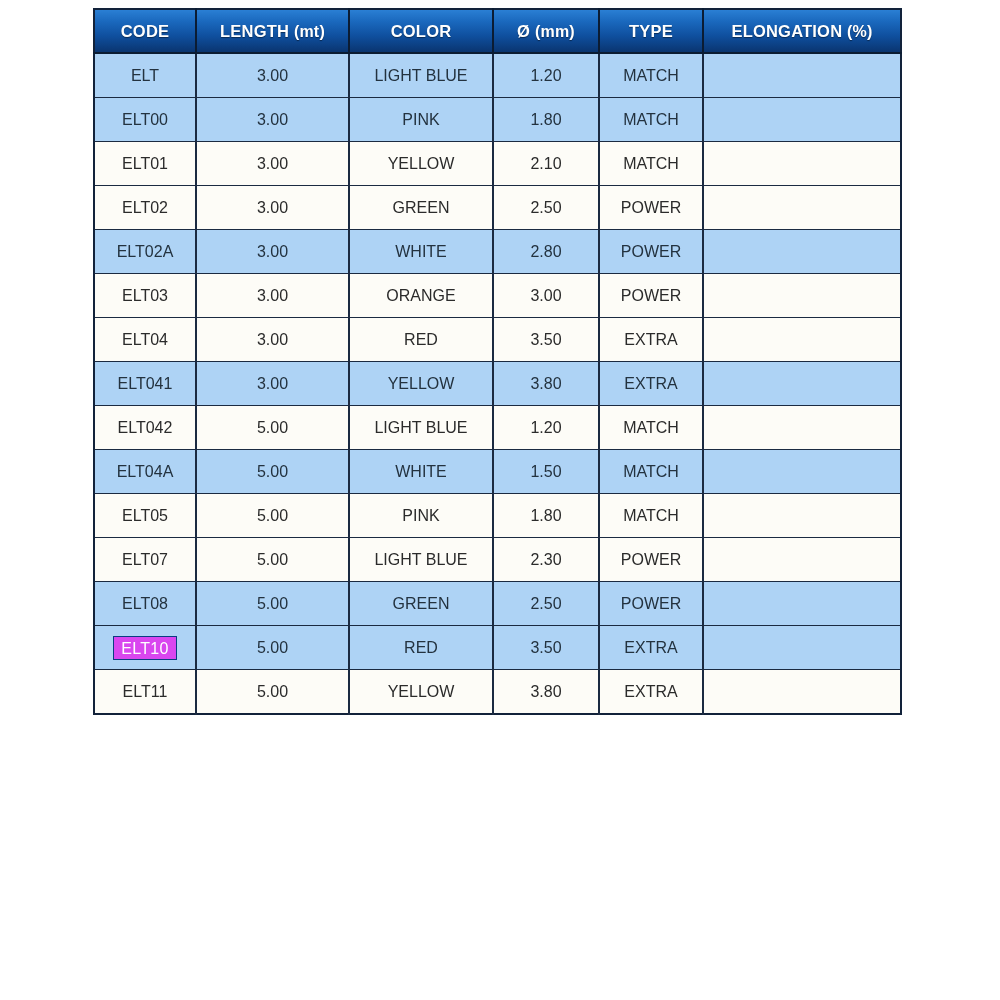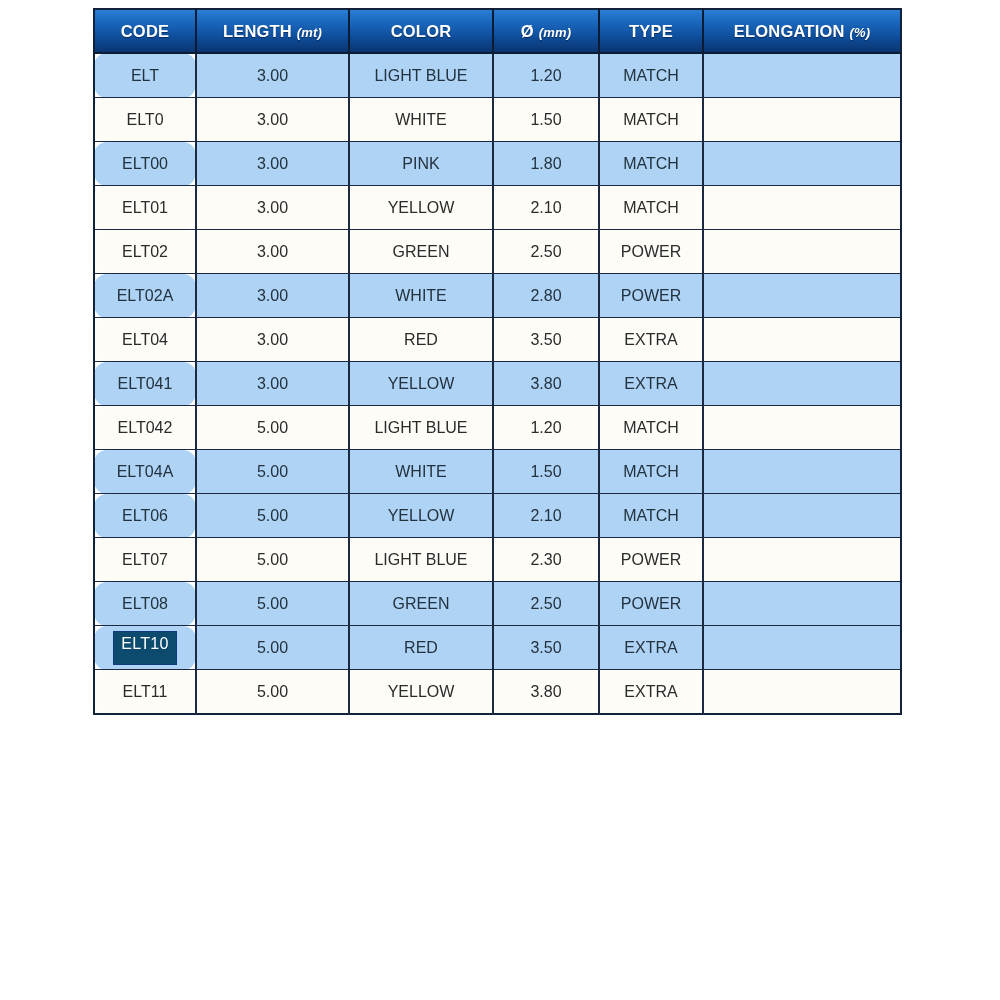--- a/index.html
+++ b/index.html
@@ -54,57 +54,56 @@
     border-right: 2px solid #0b1c33;
     border-bottom: 2px solid #0b1c33;
     text-shadow: 0 1px 1px rgba(0,0,0,0.45);
     white-space: nowrap;
     overflow: hidden;
   }
   thead th:first-child { border-left: none; }
   thead th:last-child  { border-right: none; }
 
   th .unit {
-    font-size: 13px;
+    font-size: 16px;
     font-weight: bold;
-    font-style: italic;
   }
 
   
   tbody td {
     height: 43px;
     padding: 0 3px;
     text-align: center;
     vertical-align: middle;
     font-size: 16px;
     color: #2b2b2b;
     border-left: 2px solid #1b2a41;
     border-right: 2px solid #1b2a41;
     border-bottom: 1.5px solid #1b2a41;
     white-space: nowrap;
     overflow: hidden;
   }
-  tbody td:first-child { border-left: none; border-radius: 13px; }
+  tbody td:first-child { border-left: none; }
   tbody td:last-child  { border-right: none; }
   tbody tr:last-child td { border-bottom: none; }
 
   tbody tr.row-plain td {
     background: #fdfcf7;
   }
   tbody tr.row-alt td {
     background: #aed3f5;
     color: #23323f;
   }
 
   
   .cell-selected-text {
     display: inline-block;
-    background: #0c4a6e;
+    background: #d946ef;
     color: #ffffff;
-    padding: 4px 7px 12px 7px;
+    padding: 4px 7px 2px 7px;
     line-height: 1;
     font-size: 16px;
     letter-spacing: 0.3px;
     box-shadow: 0 0 0 1px #0b3c82;
   }
 </style>
 </head>
 <body>
 
 <div id="spec-table-wrap">
@@ -129,97 +128,97 @@
     </thead>
     <tbody>
         <tr class="row-alt">
           <td><span>ELT</span></td>
           <td><span>3.00</span></td>
           <td><span>LIGHT BLUE</span></td>
           <td><span>1.20</span></td>
           <td><span>MATCH</span></td>
           <td><span></span></td>
         </tr>
-        <tr class="row-plain">
-          <td><span>ELT0</span></td>
-          <td><span>3.00</span></td>
+        <tr class="row-alt">
+          <td><span>ELT00</span></td>
+          <td><span>3.00</span></td>
+          <td><span>PINK</span></td>
+          <td><span>1.80</span></td>
+          <td><span>MATCH</span></td>
+          <td><span></span></td>
+        </tr>
+        <tr class="row-plain">
+          <td><span>ELT01</span></td>
+          <td><span>3.00</span></td>
+          <td><span>YELLOW</span></td>
+          <td><span>2.10</span></td>
+          <td><span>MATCH</span></td>
+          <td><span></span></td>
+        </tr>
+        <tr class="row-plain">
+          <td><span>ELT02</span></td>
+          <td><span>3.00</span></td>
+          <td><span>GREEN</span></td>
+          <td><span>2.50</span></td>
+          <td><span>POWER</span></td>
+          <td><span></span></td>
+        </tr>
+        <tr class="row-alt">
+          <td><span>ELT02A</span></td>
+          <td><span>3.00</span></td>
+          <td><span>WHITE</span></td>
+          <td><span>2.80</span></td>
+          <td><span>POWER</span></td>
+          <td><span></span></td>
+        </tr>
+        <tr class="row-plain">
+          <td><span>ELT03</span></td>
+          <td><span>3.00</span></td>
+          <td><span>ORANGE</span></td>
+          <td><span>3.00</span></td>
+          <td><span>POWER</span></td>
+          <td><span></span></td>
+        </tr>
+        <tr class="row-plain">
+          <td><span>ELT04</span></td>
+          <td><span>3.00</span></td>
+          <td><span>RED</span></td>
+          <td><span>3.50</span></td>
+          <td><span>EXTRA</span></td>
+          <td><span></span></td>
+        </tr>
+        <tr class="row-alt">
+          <td><span>ELT041</span></td>
+          <td><span>3.00</span></td>
+          <td><span>YELLOW</span></td>
+          <td><span>3.80</span></td>
+          <td><span>EXTRA</span></td>
+          <td><span></span></td>
+        </tr>
+        <tr class="row-plain">
+          <td><span>ELT042</span></td>
+          <td><span>5.00</span></td>
+          <td><span>LIGHT BLUE</span></td>
+          <td><span>1.20</span></td>
+          <td><span>MATCH</span></td>
+          <td><span></span></td>
+        </tr>
+        <tr class="row-alt">
+          <td><span>ELT04A</span></td>
+          <td><span>5.00</span></td>
           <td><span>WHITE</span></td>
           <td><span>1.50</span></td>
           <td><span>MATCH</span></td>
           <td><span></span></td>
         </tr>
-        <tr class="row-alt">
-          <td><span>ELT00</span></td>
-          <td><span>3.00</span></td>
+        <tr class="row-plain">
+          <td><span>ELT05</span></td>
+          <td><span>5.00</span></td>
           <td><span>PINK</span></td>
           <td><span>1.80</span></td>
-          <td><span>MATCH</span></td>
-          <td><span></span></td>
-        </tr>
-        <tr class="row-plain">
-          <td><span>ELT01</span></td>
-          <td><span>3.00</span></td>
-          <td><span>YELLOW</span></td>
-          <td><span>2.10</span></td>
-          <td><span>MATCH</span></td>
-          <td><span></span></td>
-        </tr>
-        <tr class="row-plain">
-          <td><span>ELT02</span></td>
-          <td><span>3.00</span></td>
-          <td><span>GREEN</span></td>
-          <td><span>2.50</span></td>
-          <td><span>POWER</span></td>
-          <td><span></span></td>
-        </tr>
-        <tr class="row-alt">
-          <td><span>ELT02A</span></td>
-          <td><span>3.00</span></td>
-          <td><span>WHITE</span></td>
-          <td><span>2.80</span></td>
-          <td><span>POWER</span></td>
-          <td><span></span></td>
-        </tr>
-        <tr class="row-plain">
-          <td><span>ELT04</span></td>
-          <td><span>3.00</span></td>
-          <td><span>RED</span></td>
-          <td><span>3.50</span></td>
-          <td><span>EXTRA</span></td>
-          <td><span></span></td>
-        </tr>
-        <tr class="row-alt">
-          <td><span>ELT041</span></td>
-          <td><span>3.00</span></td>
-          <td><span>YELLOW</span></td>
-          <td><span>3.80</span></td>
-          <td><span>EXTRA</span></td>
-          <td><span></span></td>
-        </tr>
-        <tr class="row-plain">
-          <td><span>ELT042</span></td>
-          <td><span>5.00</span></td>
-          <td><span>LIGHT BLUE</span></td>
-          <td><span>1.20</span></td>
-          <td><span>MATCH</span></td>
-          <td><span></span></td>
-        </tr>
-        <tr class="row-alt">
-          <td><span>ELT04A</span></td>
-          <td><span>5.00</span></td>
-          <td><span>WHITE</span></td>
-          <td><span>1.50</span></td>
-          <td><span>MATCH</span></td>
-          <td><span></span></td>
-        </tr>
-        <tr class="row-alt">
-          <td><span>ELT06</span></td>
-          <td><span>5.00</span></td>
-          <td><span>YELLOW</span></td>
-          <td><span>2.10</span></td>
           <td><span>MATCH</span></td>
           <td><span></span></td>
         </tr>
         <tr class="row-plain">
           <td><span>ELT07</span></td>
           <td><span>5.00</span></td>
           <td><span>LIGHT BLUE</span></td>
           <td><span>2.30</span></td>
           <td><span>POWER</span></td>
           <td><span></span></td>

